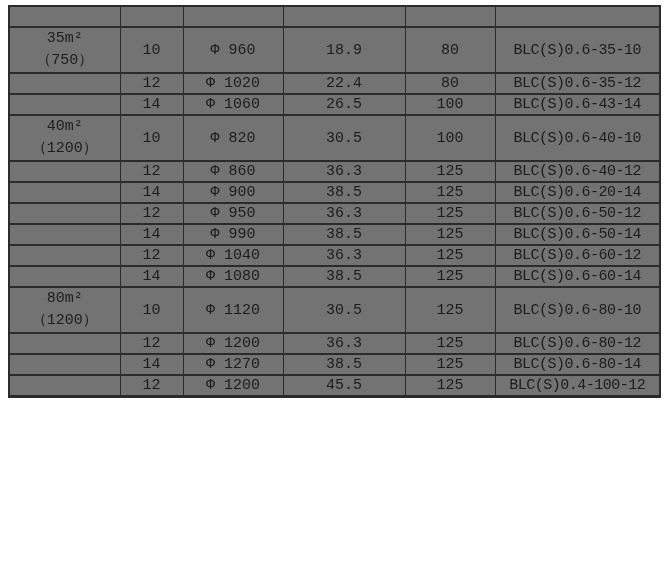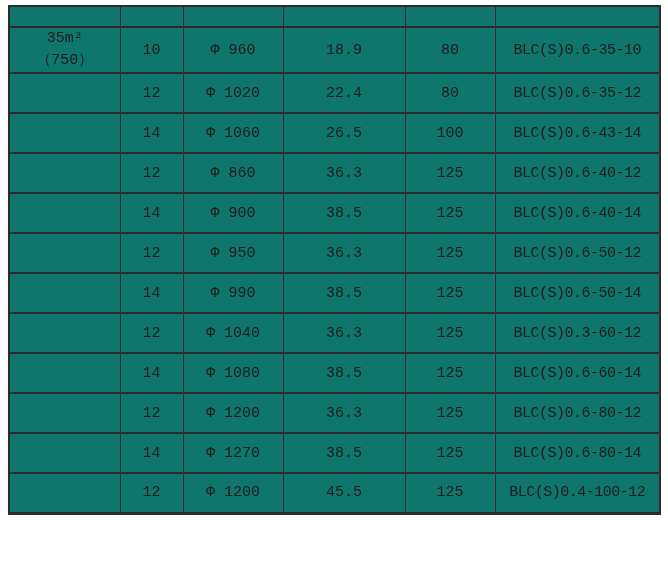--- a/index.html
+++ b/index.html
@@ -15,38 +15,38 @@
   .page {
     position: relative;
     width: 668px;
     height: 569px;
   }
   table.spec {
     border-collapse: collapse;
     table-layout: fixed;
     width: 651px;
     margin: 5px 0 0 8px;
-    background: #0f766e;
+    background: #737373;
     border: 2px solid #2b2b2b;
     border-bottom-width: 3px;
   }
   table.spec td {
     border: 1px solid #2b2b2b;
     border-top-width: 2px;
     border-bottom-width: 2px;
     font-size: 15px;
     text-align: center;
     vertical-align: middle;
     padding: 0;
     overflow: hidden;
     white-space: nowrap;
   }
   tr.header-row  { height: 21px; }
   tr.big-row     { height: 46px; }
-  tr.small-row   { height: 40px; margin-top: 28px; }
+  tr.small-row   { height: 21px; margin-top: 28px; }
   td.model-cell  {
     text-align: left;
     padding-left: 2px;
     letter-spacing: -0.5px;
   }
   td.area-cell {
     line-height: 1.45;
     font-size: 14.5px;
   }
   td.area-cell .cap { display: block; font-family: Liberation Mono, monospace; }
@@ -90,35 +90,43 @@
           <td class="model-cell">BLC(S)0.6-35-12</td>
         </tr>
         <tr class="small-row">
           <td class="area-cell"></td>
           <td>14</td>
           <td>Φ 1060</td>
           <td>26.5</td>
           <td>100</td>
           <td class="model-cell">BLC(S)0.6-43-14</td>
         </tr>
+        <tr class="big-row">
+          <td class="area-cell"><span>40m²</span><span class="cap">（1200）</span></td>
+          <td>10</td>
+          <td>Φ 820</td>
+          <td>30.5</td>
+          <td>100</td>
+          <td class="model-cell">BLC(S)0.6-40-10</td>
+        </tr>
         <tr class="small-row">
           <td class="area-cell"></td>
           <td>12</td>
           <td>Φ 860</td>
           <td>36.3</td>
           <td>125</td>
           <td class="model-cell">BLC(S)0.6-40-12</td>
         </tr>
         <tr class="small-row">
           <td class="area-cell"></td>
           <td>14</td>
           <td>Φ 900</td>
           <td>38.5</td>
           <td>125</td>
-          <td class="model-cell">BLC(S)0.6-40-14</td>
+          <td class="model-cell">BLC(S)0.6-20-14</td>
         </tr>
         <tr class="small-row">
           <td class="area-cell"></td>
           <td>12</td>
           <td>Φ 950</td>
           <td>36.3</td>
           <td>125</td>
           <td class="model-cell">BLC(S)0.6-50-12</td>
         </tr>
         <tr class="small-row">
@@ -128,29 +136,37 @@
           <td>38.5</td>
           <td>125</td>
           <td class="model-cell">BLC(S)0.6-50-14</td>
         </tr>
         <tr class="small-row">
           <td class="area-cell"></td>
           <td>12</td>
           <td>Φ 1040</td>
           <td>36.3</td>
           <td>125</td>
-          <td class="model-cell">BLC(S)0.3-60-12</td>
+          <td class="model-cell">BLC(S)0.6-60-12</td>
         </tr>
         <tr class="small-row">
           <td class="area-cell"></td>
           <td>14</td>
           <td>Φ 1080</td>
           <td>38.5</td>
           <td>125</td>
           <td class="model-cell">BLC(S)0.6-60-14</td>
+        </tr>
+        <tr class="big-row">
+          <td class="area-cell"><span>80m²</span><span class="cap">（1200）</span></td>
+          <td>10</td>
+          <td>Φ 1120</td>
+          <td>30.5</td>
+          <td>125</td>
+          <td class="model-cell">BLC(S)0.6-80-10</td>
         </tr>
         <tr class="small-row">
           <td class="area-cell"></td>
           <td>12</td>
           <td>Φ 1200</td>
           <td>36.3</td>
           <td>125</td>
           <td class="model-cell">BLC(S)0.6-80-12</td>
         </tr>
         <tr class="small-row">

